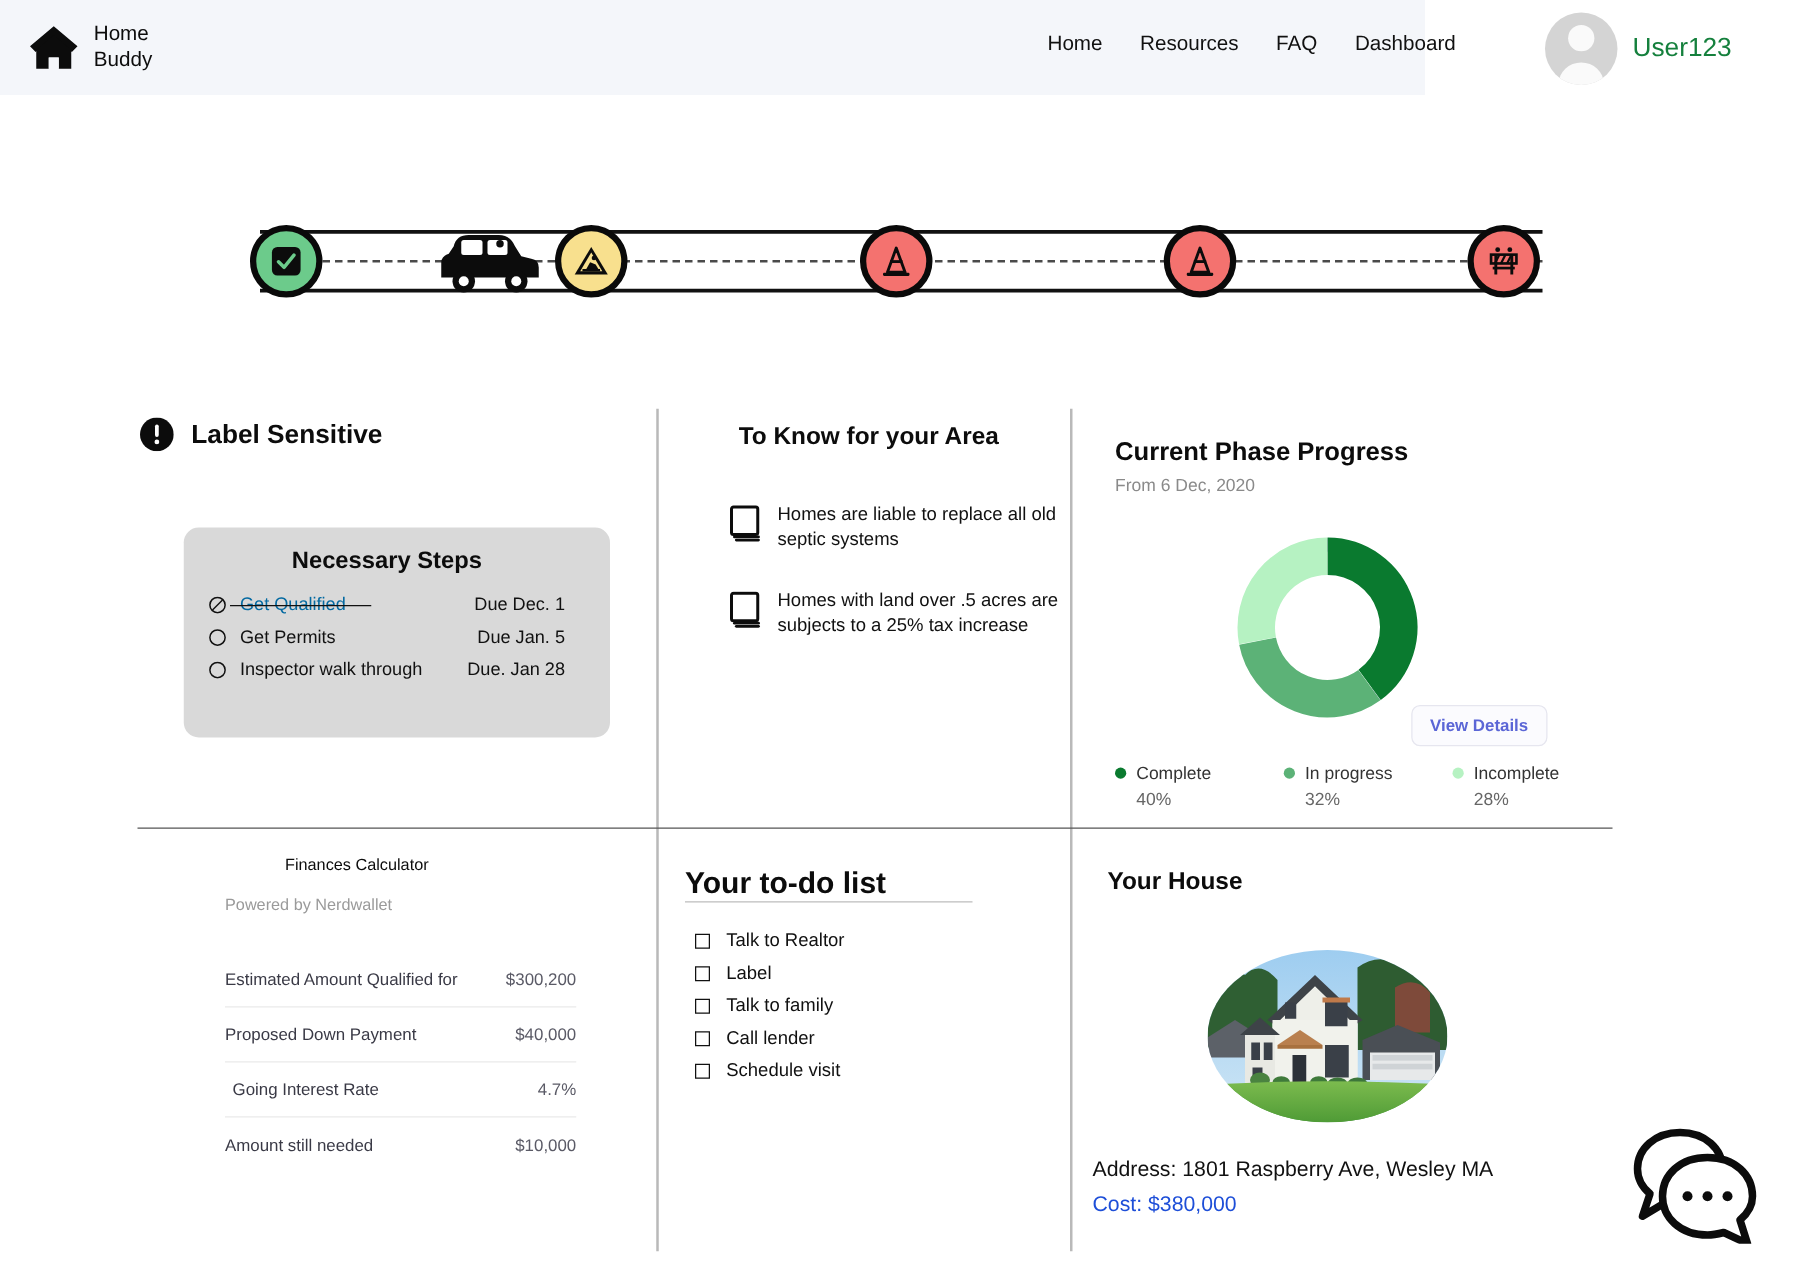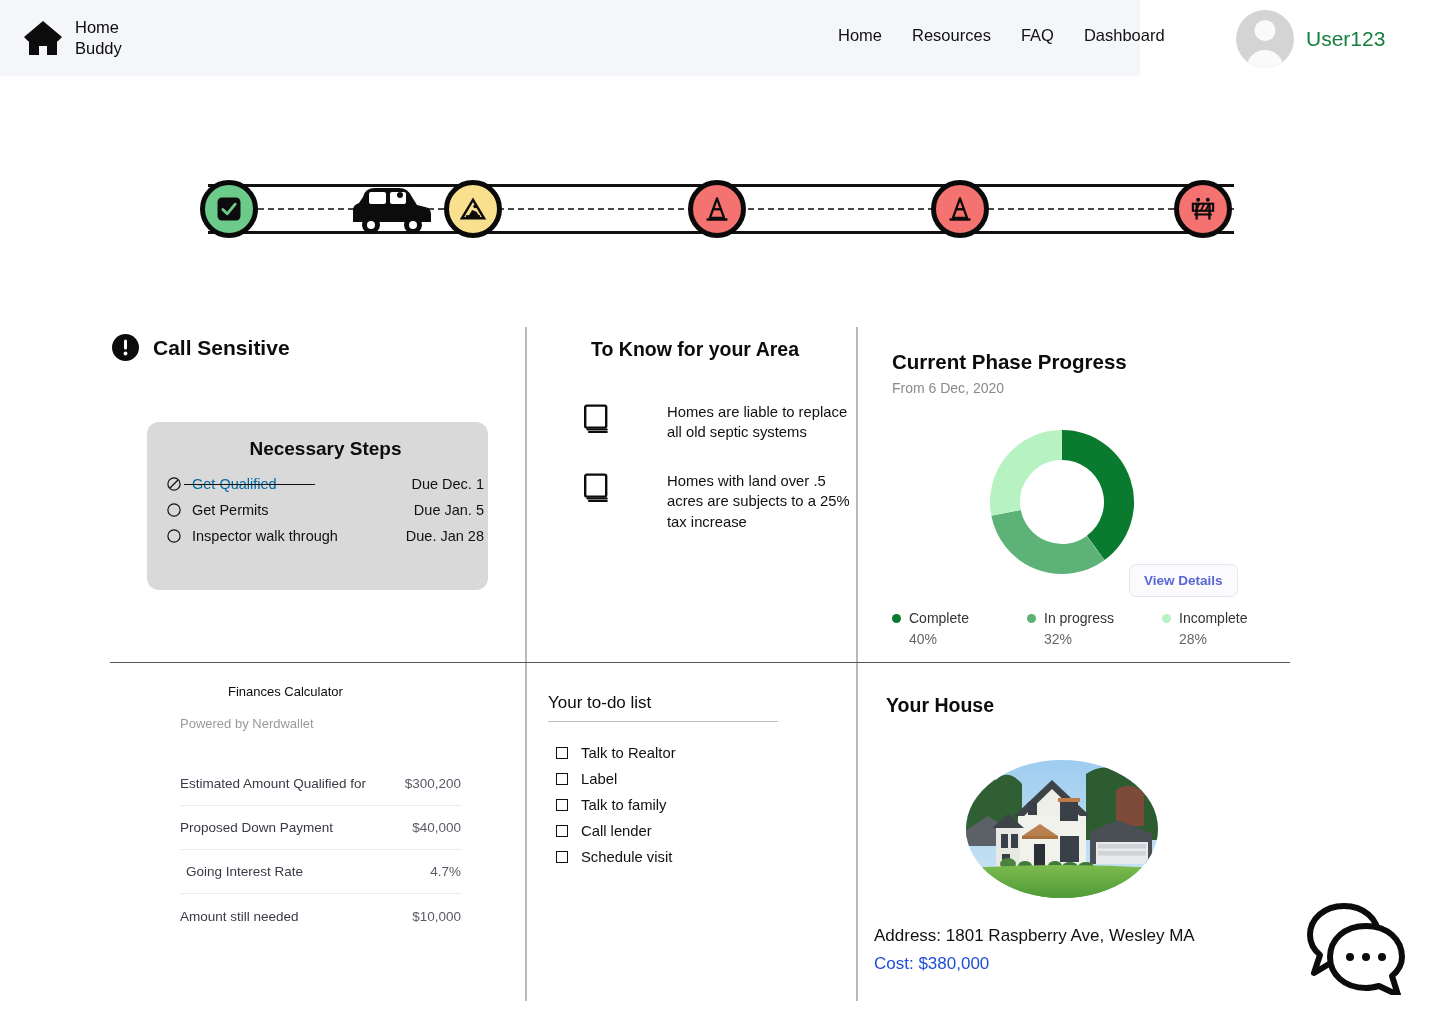--- a/index.html
+++ b/index.html
@@ -70,39 +70,39 @@
   .v-div-1 { position: absolute; left: 525px; top: 327px; width: 2px; height: 674px; background: #b9b9b9; }
   .v-div-2 { position: absolute; left: 856px; top: 327px; width: 2px; height: 674px; background: #b9b9b9; }
   .h-div { position: absolute; left: 110px; top: 662px; width: 1180px; height: 1px; background: #555555; }
 
   
   .ts-head { position: absolute; left: 112px; top: 334px; display: flex; align-items: center; gap: 14px; }
   .ts-title { font-size: 21px; font-weight: 700; color: #0c0c0c; }
   .excl { width: 27px; height: 27px; }
   .steps-card {
     position: absolute; left: 147px; top: 422px; width: 341px; height: 168px;
-    background: #d9d9d9; border-radius: 12px; padding: 16px 4px 0 20px;
+    background: #d9d9d9; border-radius: 12px; padding: 16px 36px 0 20px;
   }
   .steps-title { text-align: center; font-size: 19px; font-weight: 700; color: #0c0c0c; margin-bottom: 11px; }
   .step-row { display: flex; align-items: center; font-size: 14.5px; color: #111; height: 26px; }
   .step-ico { width: 14px; height: 14px; margin-right: 11px; flex: 0 0 auto; }
   .step-label { flex: 1 1 auto; position: relative; }
   .step-row.done .step-label { color: #0369a1; }
   .step-row.done .step-label::after {
     content: ""; position: absolute; left: -8px; right: 44%;
     top: 50%; height: 1.4px; background: #111;
   }
   .step-due { font-size: 14.5px; color: #111; white-space: nowrap; }
 
   
   .tk-title { position: absolute; left: 591px; top: 338px; font-size: 19.5px; font-weight: 700; color: #0c0c0c; }
   .tk-list { position: absolute; left: 583px; top: 402px; width: 268px; }
   .tk-item { display: flex; align-items: flex-start; gap: 13px; margin-bottom: 28px; }
   .book { width: 26px; height: 30px; flex: 0 0 auto; margin-top: 2px; }
-  .tk-text { font-size: 14.8px; line-height: 1.38; color: #111; margin-left: 45px; }
+  .tk-text { font-size: 14.8px; line-height: 1.38; color: #111; }
 
   
   .pp-title { position: absolute; left: 892px; top: 350px; font-size: 20.5px; font-weight: 700; color: #0c0c0c; }
   .pp-sub { position: absolute; left: 892px; top: 380px; font-size: 14px; color: #8a8a8a; }
   .donut { position: absolute; left: 962px; top: 418px; width: 200px; height: 168px; }
   .view-details {
     position: absolute; left: 1129px; top: 564px;
     padding: 8px 14px; font-size: 13.5px; font-weight: 700;
     color: #5b66d6; background: #fbfbfe;
     border: 1px solid #e6e6ef; border-radius: 7px; cursor: pointer;
@@ -123,21 +123,21 @@
   .fc-row {
     display: flex; justify-content: space-between; align-items: center;
     height: 44px; font-size: 13.5px; color: #3a3a46;
     border-bottom: 1px solid #eaeaea;
   }
   .fc-row:last-child { border-bottom: none; }
   .fc-row.indent .fc-label { padding-left: 6px; }
   .fc-val { color: #5a5a66; }
 
   
-  .td-title { position: absolute; left: 548px; top: 693px; font-size: 17px; font-weight: 400; color: #0c0c0c; }
+  .td-title { position: absolute; left: 548px; top: 693px; font-size: 24px; font-weight: 700; color: #0c0c0c; }
   .td-rule { position: absolute; left: 548px; top: 721px; width: 230px; height: 1px; background: #bdbdbd; }
   .td-list { position: absolute; left: 556px; top: 740px; }
   .td-item { display: flex; align-items: center; gap: 13px; height: 26px; font-size: 14.8px; color: #111; }
   .cbox { width: 12px; height: 12px; border: 1.5px solid #111; flex: 0 0 auto; }
 
   
   .yh-title { position: absolute; left: 886px; top: 694px; font-size: 19.5px; font-weight: 700; color: #0c0c0c; }
   .house-photo {
     position: absolute; left: 966px; top: 760px; width: 192px; height: 138px;
     border-radius: 50% / 50%; overflow: hidden;
@@ -248,21 +248,21 @@
 <div class="h-div"></div>
 
 <div class="ts-head">
   <span class="excl">
     <svg viewBox="0 0 27 27" width="27" height="27">
       <circle cx="13.5" cy="13.5" r="13.5" fill="#0c0c0c"></circle>
       <rect x="12" y="5.5" width="3" height="10" rx="1.5" fill="#ffffff"></rect>
       <circle cx="13.5" cy="19.5" r="1.9" fill="#ffffff"></circle>
     </svg>
   </span>
-  <span class="ts-title">Call Sensitive</span>
+  <span class="ts-title">Label Sensitive</span>
 </div>
 
 <div class="steps-card">
   <div class="steps-title">Necessary Steps</div>
 
   <div class="step-row done">
     <span class="step-ico">
       <svg viewBox="0 0 14 14" width="14" height="14">
         <circle cx="7" cy="7" r="6.1" fill="none" stroke="#111" stroke-width="1.2"></circle>
         <path d="M3 11 L11 3" stroke="#111" stroke-width="1.2"></path>

